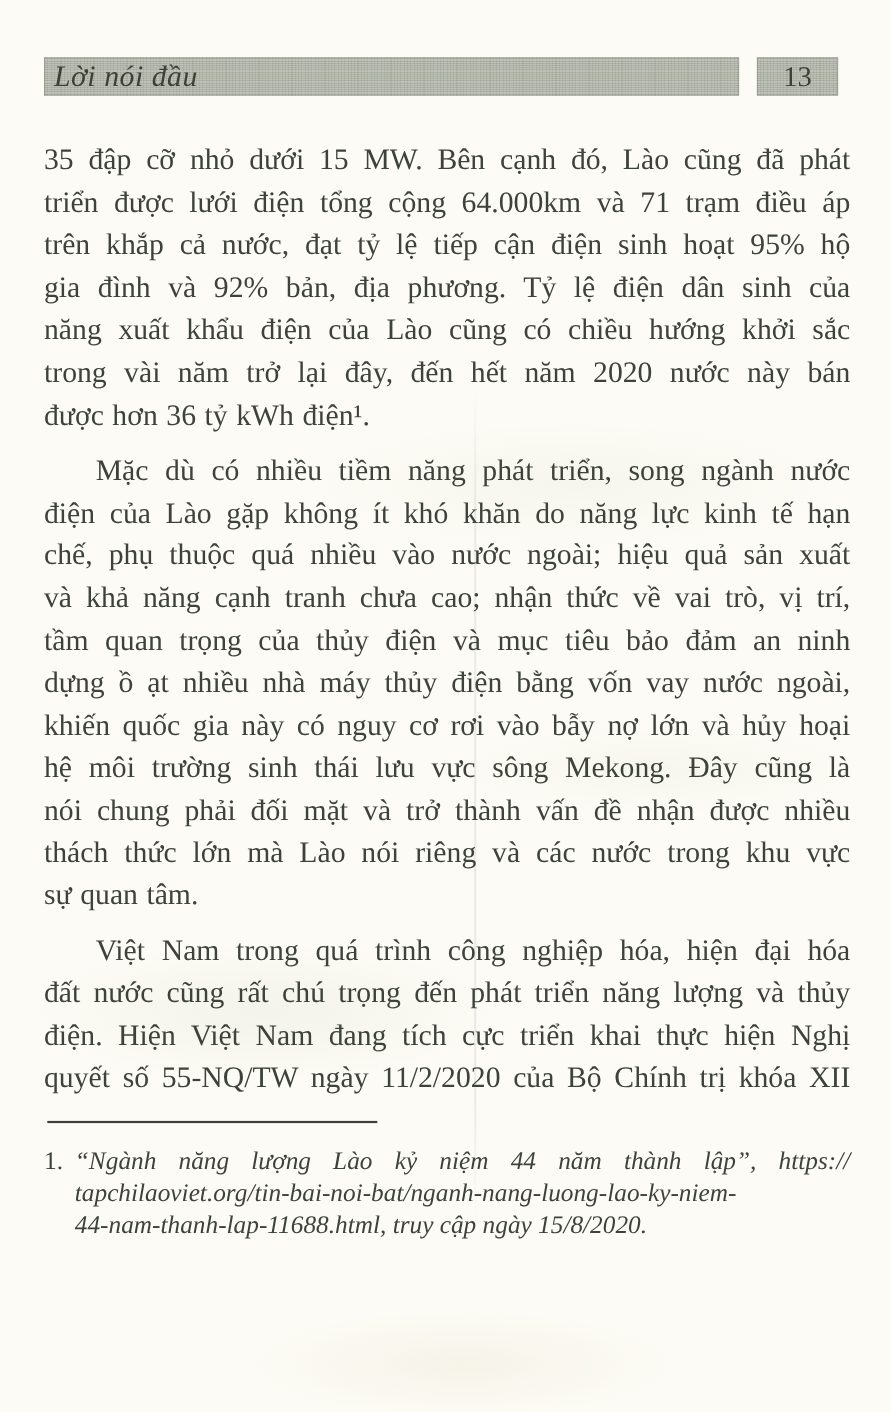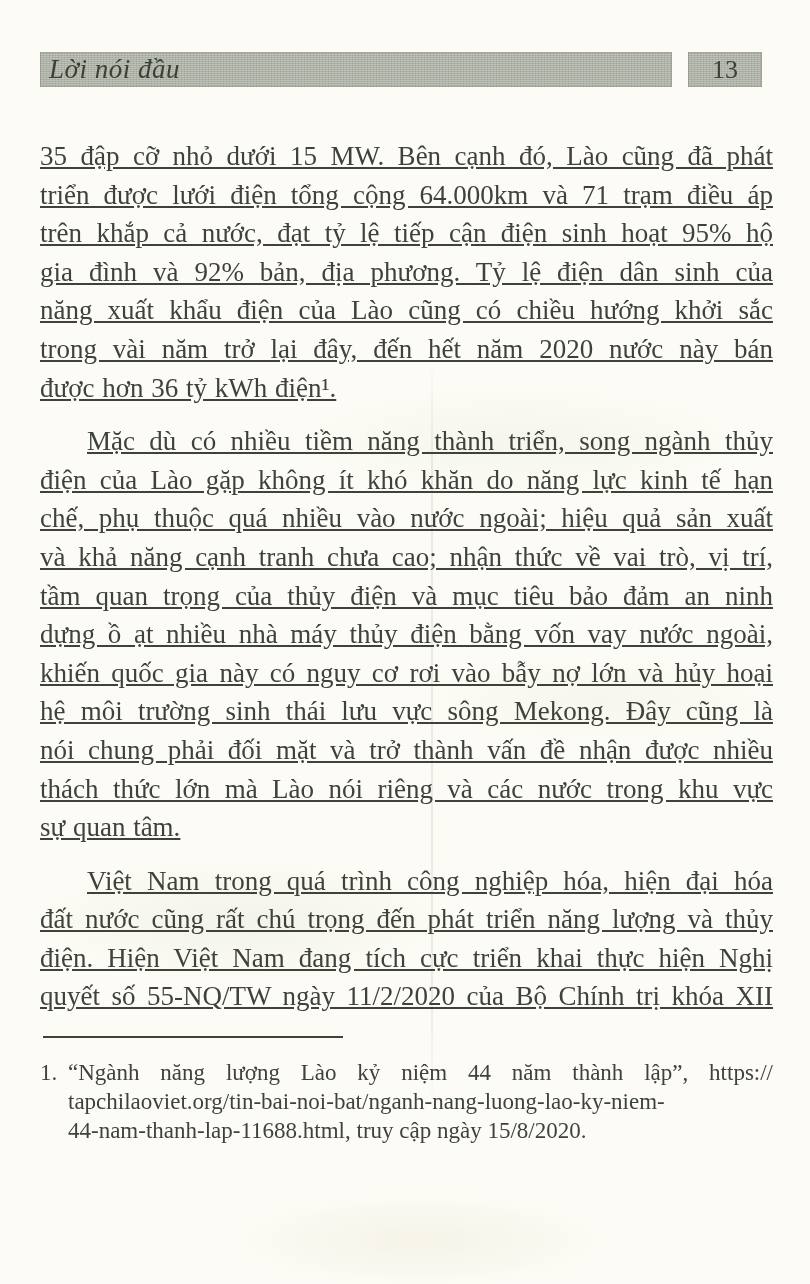--- a/index.html
+++ b/index.html
@@ -57,21 +57,21 @@
     width:74px;flex:none;
     display:flex;align-items:center;justify-content:center;
   }
   .folio{
     font-size:26px;
     color:var(--band-ink);
   }
   .body-text{
     position:absolute;left:40px;top:122px;width:733px;
   }
-  .para{margin:15px 0 12px 0;text-decoration:underline;}
+  .para{margin:4px 0 12px 0;}
   .line{
     font-size:27px;
     line-height:38.6px;
     text-align:justify;
     text-align-last:justify;
     word-spacing:1px;
   }
   .line.indent{text-indent:47px;}
   .line.last{text-align-last:left;}
   .fn-sep{
@@ -83,20 +83,21 @@
   .fn-marker{
     flex:none;width:28px;
     font-size:23px;line-height:29px;
   }
   .fn-lines{flex:1;}
   .fn-line{
     font-size:23px;
     line-height:29px;
     text-align:justify;
     text-align-last:justify;
+    font-style:italic;
   }
   .fn-line.last{text-align-last:left;}
 </style>
 </head>
 <body>
 
 <div class="page">
 
   <div class="crease"></div>
 
@@ -114,21 +115,21 @@
     <div class="para">
         <div class="line">35 đập cỡ nhỏ dưới 15 MW. Bên cạnh đó, Lào cũng đã phát</div>
         <div class="line">triển được lưới điện tổng cộng 64.000km và 71 trạm điều áp</div>
         <div class="line">trên khắp cả nước, đạt tỷ lệ tiếp cận điện sinh hoạt 95% hộ</div>
         <div class="line">gia đình và 92% bản, địa phương. Tỷ lệ điện dân sinh của</div>
         <div class="line">năng xuất khẩu điện của Lào cũng có chiều hướng khởi sắc</div>
         <div class="line">trong vài năm trở lại đây, đến hết năm 2020 nước này bán</div>
         <div class="line last">được hơn 36 tỷ kWh điện¹.</div>
       </div>
       <div class="para">
-        <div class="line indent">Mặc dù có nhiều tiềm năng thành triển, song ngành thủy</div>
+        <div class="line indent">Mặc dù có nhiều tiềm năng phát triển, song ngành nước</div>
         <div class="line">điện của Lào gặp không ít khó khăn do năng lực kinh tế hạn</div>
         <div class="line">chế, phụ thuộc quá nhiều vào nước ngoài; hiệu quả sản xuất</div>
         <div class="line">và khả năng cạnh tranh chưa cao; nhận thức về vai trò, vị trí,</div>
         <div class="line">tầm quan trọng của thủy điện và mục tiêu bảo đảm an ninh</div>
         <div class="line">dựng ồ ạt nhiều nhà máy thủy điện bằng vốn vay nước ngoài,</div>
         <div class="line">khiến quốc gia này có nguy cơ rơi vào bẫy nợ lớn và hủy hoại</div>
         <div class="line">hệ môi trường sinh thái lưu vực sông Mekong. Đây cũng là</div>
         <div class="line">nói chung phải đối mặt và trở thành vấn đề nhận được nhiều</div>
         <div class="line">thách thức lớn mà Lào nói riêng và các nước trong khu vực</div>
         <div class="line last">sự quan tâm.</div>

